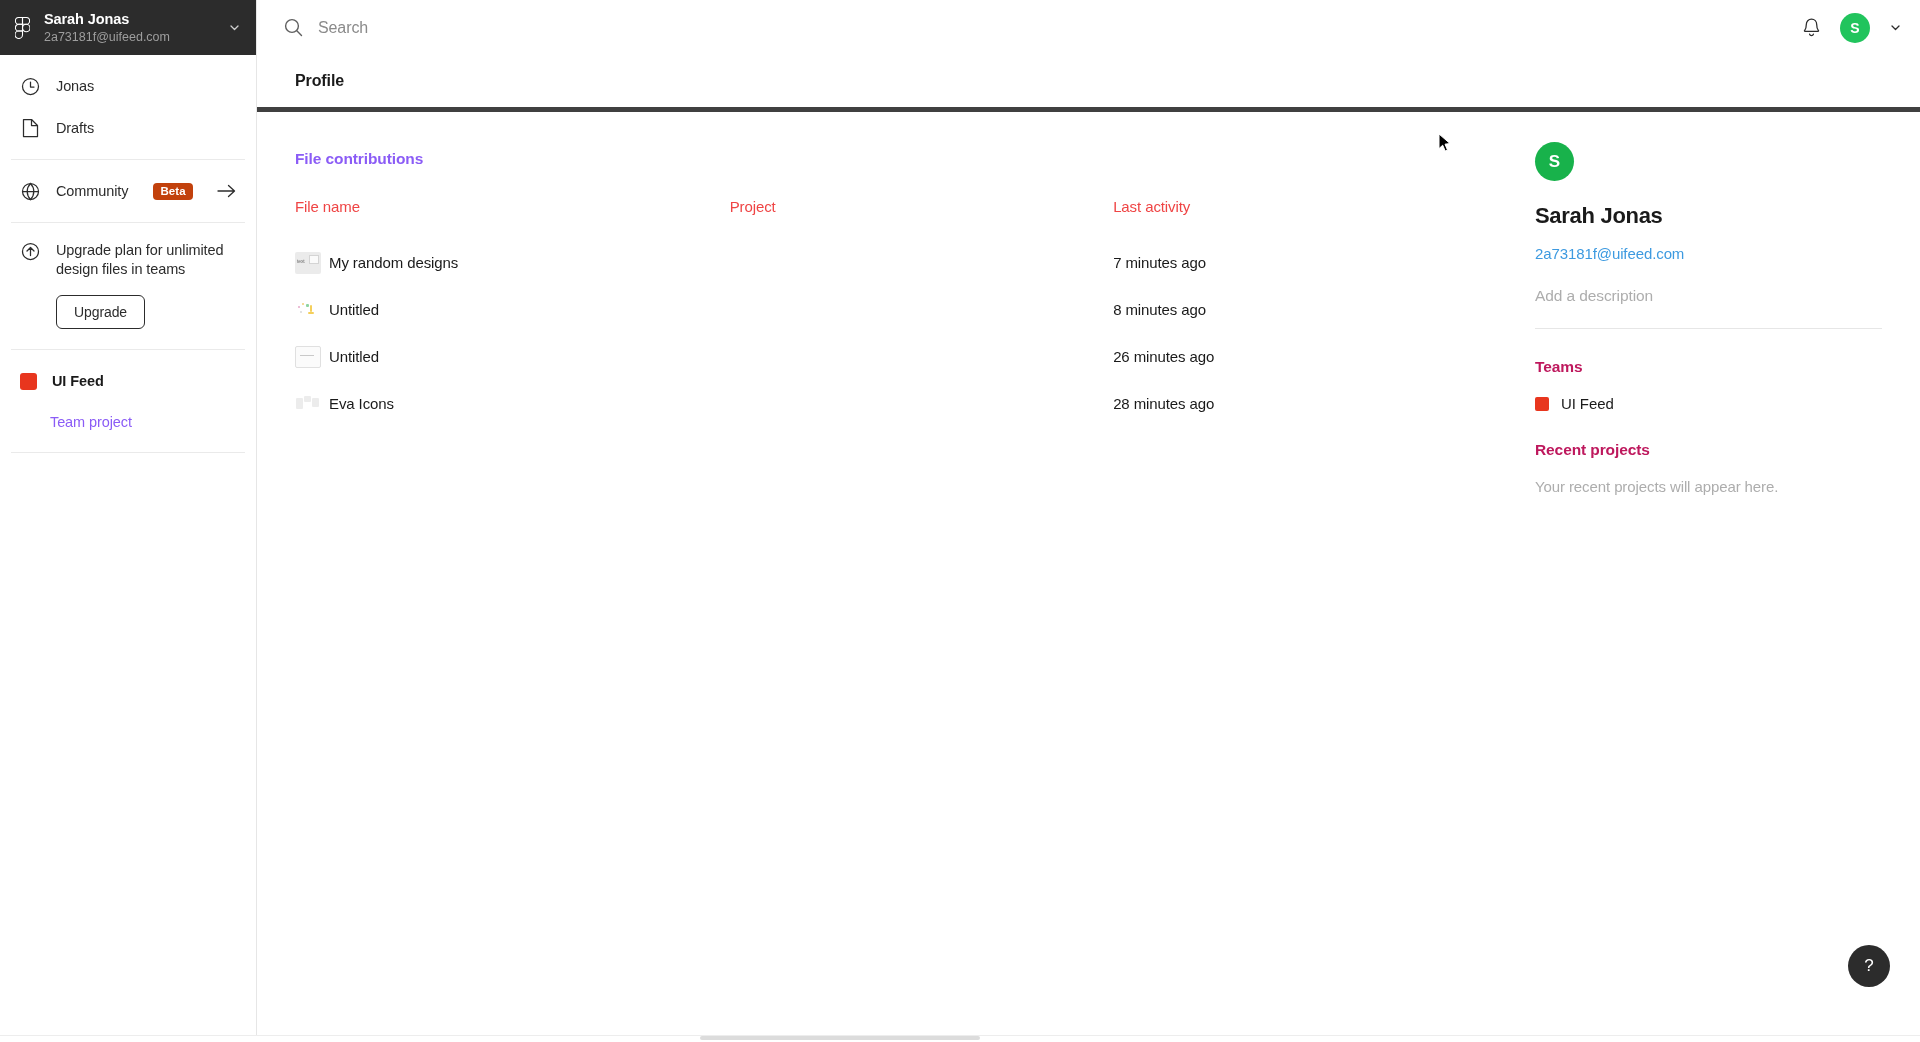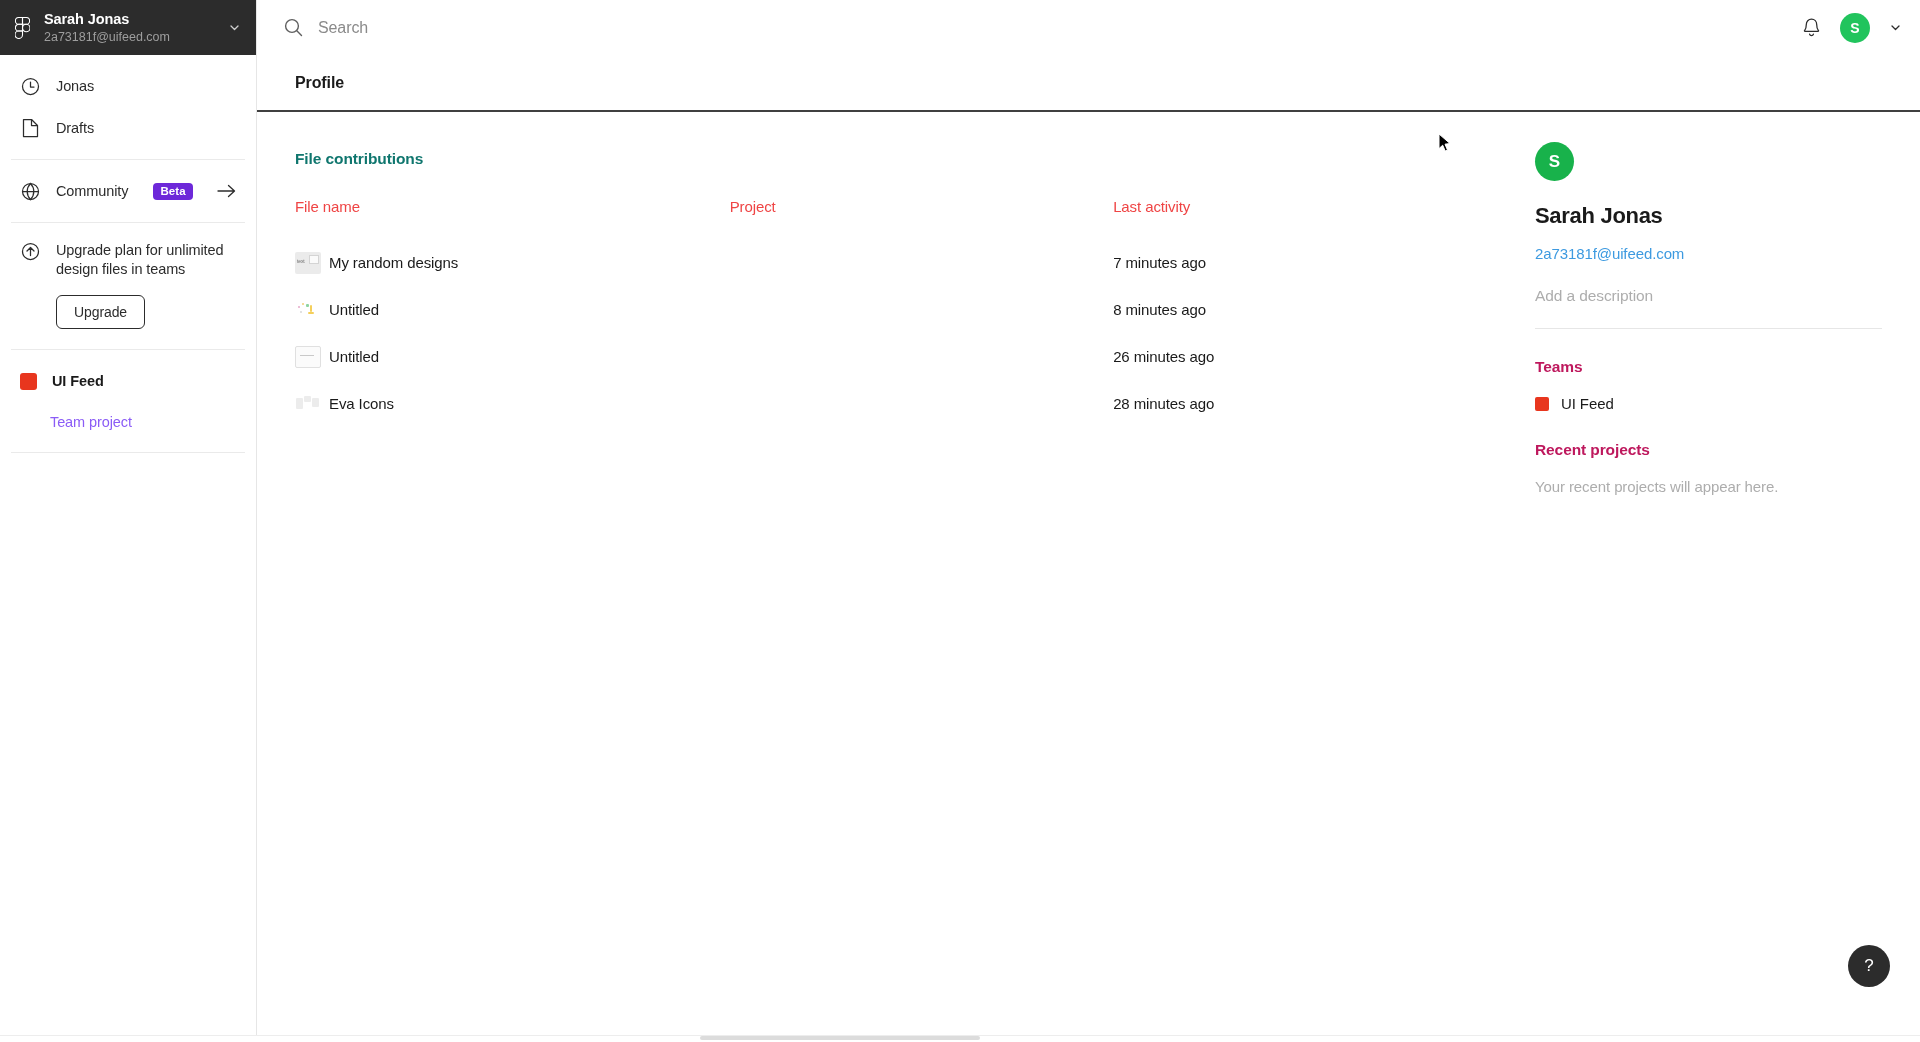--- a/index.html
+++ b/index.html
@@ -70,21 +70,21 @@
     font-size: 14.5px;
     color: #2c2c2c;
     letter-spacing: -0.1px;
   }
   .divider {
     height: 1px;
     background: #eaeaea;
     margin: 0 11px;
   }
   .beta-badge {
-    background: #6d28d9;
+    background: #c2410c;
     color: #ffffff;
     font-size: 11.5px;
     font-weight: bold;
     padding: 2.5px 7px;
     border-radius: 4px;
     margin-left: 10px;
     letter-spacing: 0.1px;
   }
   .arrow-right {
     margin-left: auto;
@@ -186,21 +186,21 @@
     color: #ffffff;
     display: flex; align-items: center; justify-content: center;
     font-size: 14px;
     font-weight: bold;
     cursor: pointer;
   }
   .chev-sm { width: 14px; height: 14px; color: #2c2c2c; display:flex; align-items:center; justify-content:center; }
 
   .page-header {
     height: 57px;
-    border-bottom: 2px solid #404040;
+    border-bottom: 5px solid #404040;
     display: flex;
     align-items: center;
     padding: 0 38px;
     flex-shrink: 0;
   }
   .page-title {
     font-size: 16px;
     font-weight: bold;
     color: #1a1a1a;
     letter-spacing: -0.1px;
@@ -212,21 +212,21 @@
     min-height: 0;
   }
   .content-left {
     flex: 1;
     padding: 38px 0 0 38px;
     min-width: 0;
   }
   .section-title {
     font-size: 15.5px;
     font-weight: bold;
-    color: #0f766e;
+    color: #8b5cf6;
     margin-bottom: 30px;
     letter-spacing: -0.1px;
   }
 
   table.files { width: 100%; border-collapse: collapse; table-layout: fixed; }
   table.files th {
     text-align: left;
     font-size: 15px;
     font-weight: normal;
     color: #ef4444;

